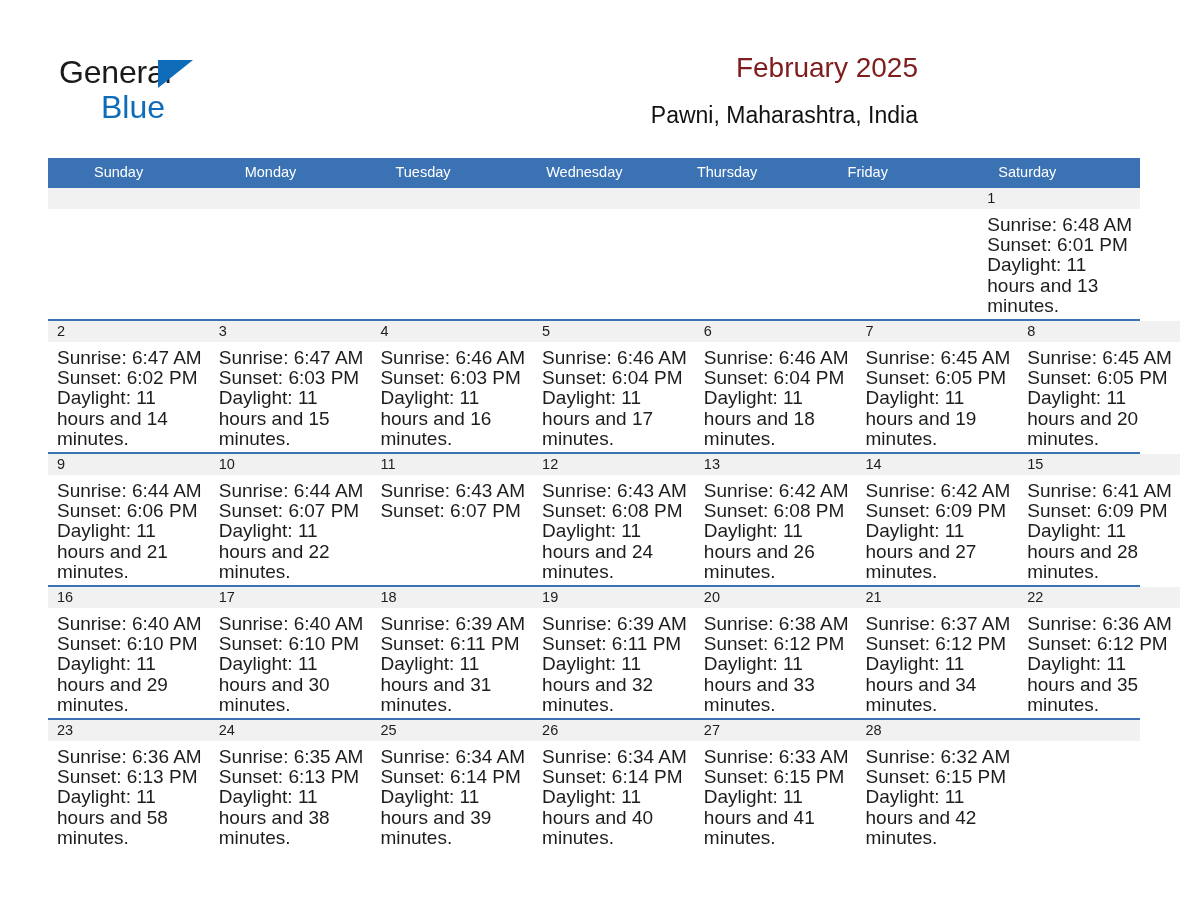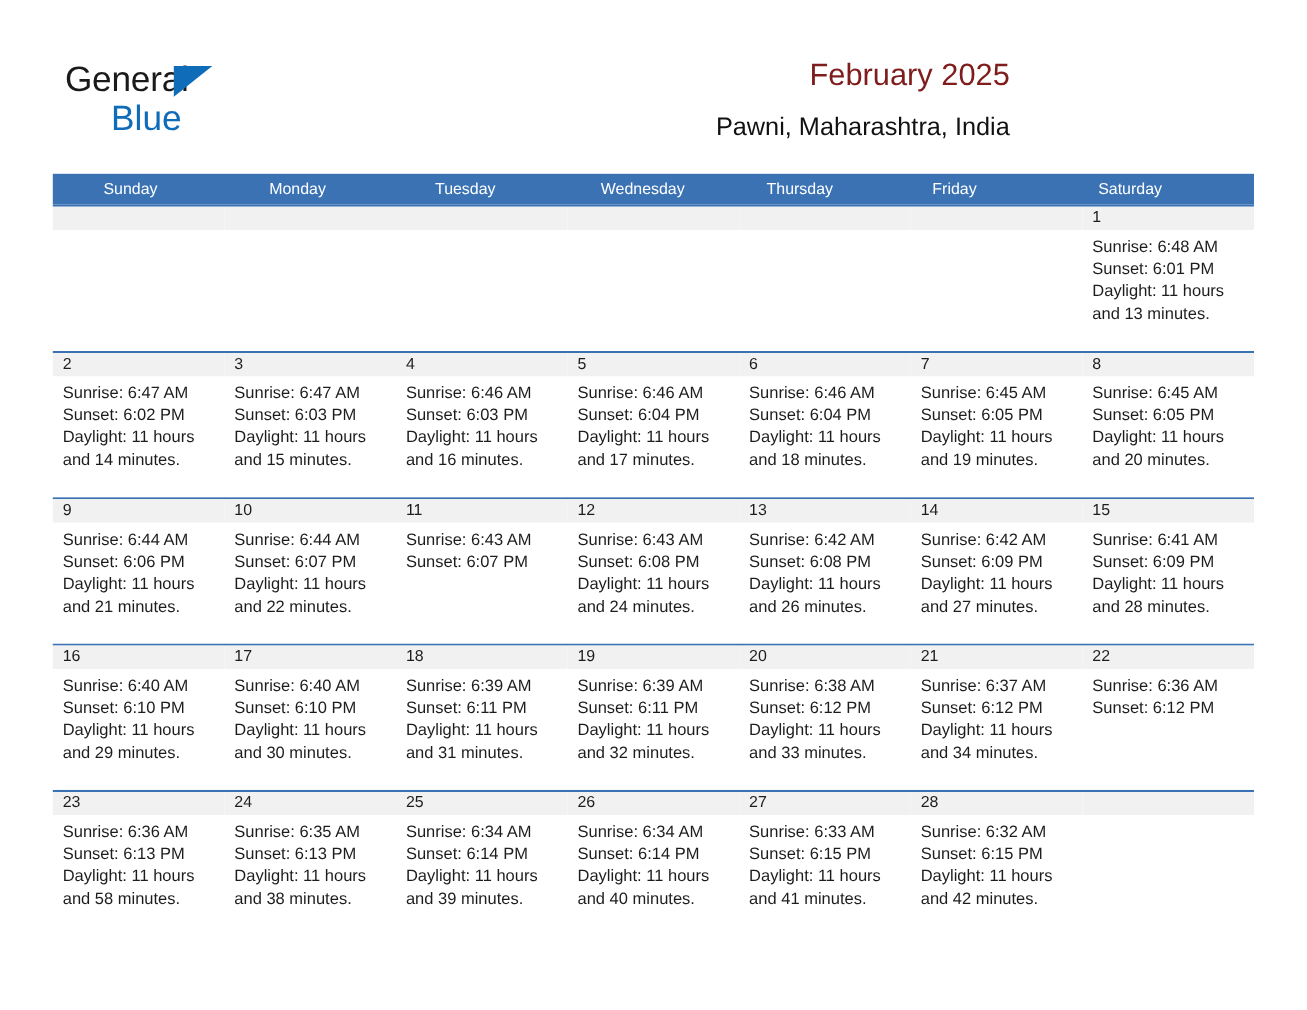--- a/index.html
+++ b/index.html
@@ -130,21 +130,21 @@
   .day.empty .day-num-strip {
     background: #f1f1f1;
   }
   .day-num {
     font-size: 14.5px;
     line-height: 21px;
     color: #1d1d1d;
   }
   .day-info {
     padding: 6px 8px 0 9px;
-    font-size: 15px;
+    font-size: 19px;
     line-height: 20.2px;
     color: #1d1d1d;
   }
   .day-info div { white-space: nowrap; }
   .day-info .daylight { white-space: normal; }
 </style>
 </head>
 <body>
 
 <div class="page">
@@ -401,20 +401,21 @@
           <div>Sunrise: 6:37 AM</div>
           <div>Sunset: 6:12 PM</div>
           <div class="daylight">Daylight: 11 hours and 34 minutes.</div>
         </div>
       </div>
       <div class="day">
         <div class="day-num-strip"><span class="day-num">22</span></div>
         <div class="day-info">
           <div>Sunrise: 6:36 AM</div>
           <div>Sunset: 6:12 PM</div>
+          <div class="daylight">Daylight: 11 hours and 35 minutes.</div>
         </div>
       </div>
     </div>
 
     <div class="week last">
       <div class="day">
         <div class="day-num-strip"><span class="day-num">23</span></div>
         <div class="day-info">
           <div>Sunrise: 6:36 AM</div>
           <div>Sunset: 6:13 PM</div>

